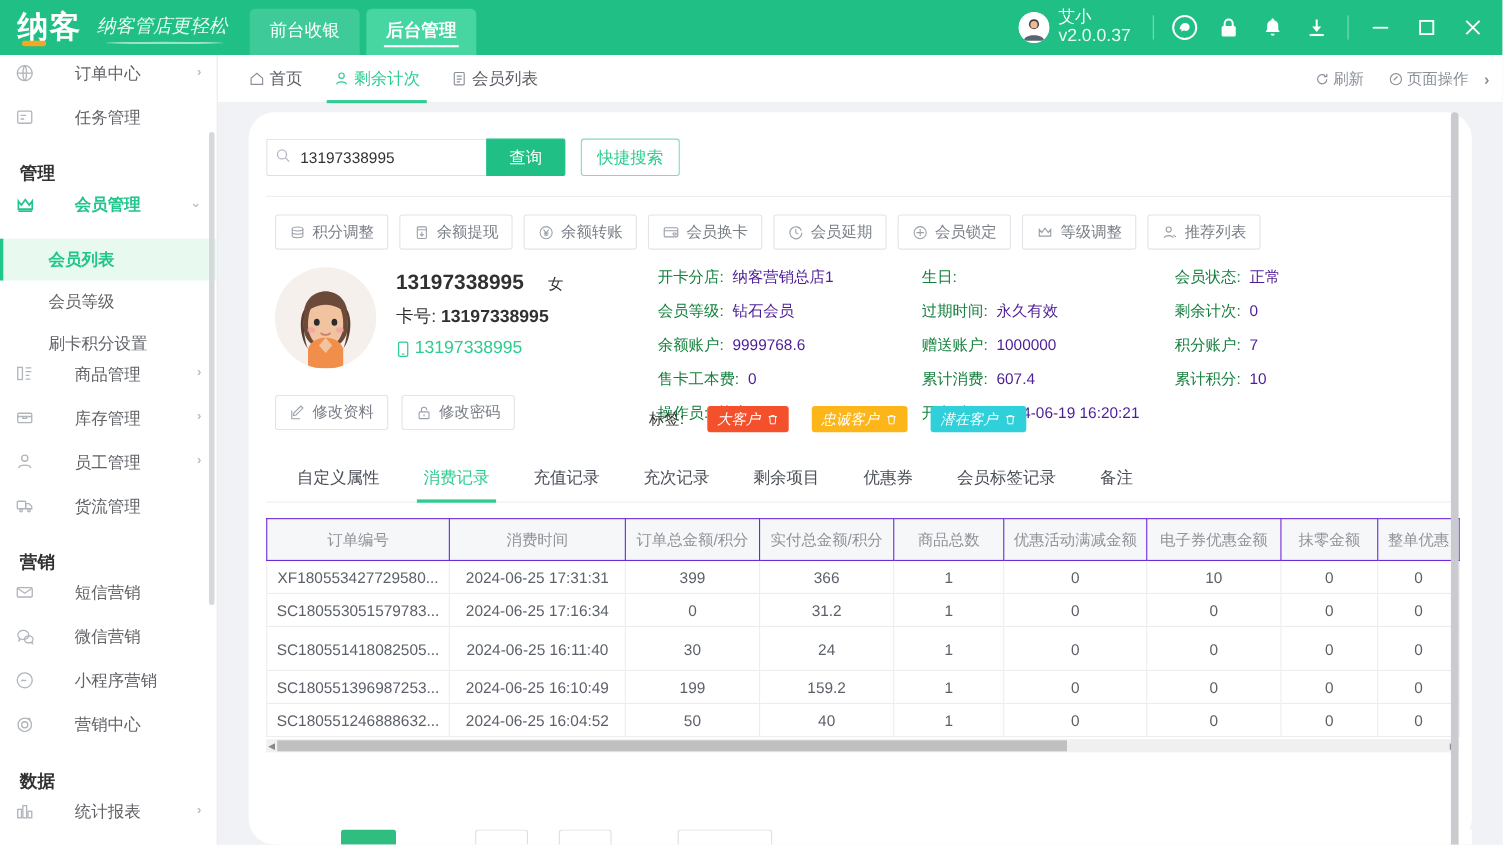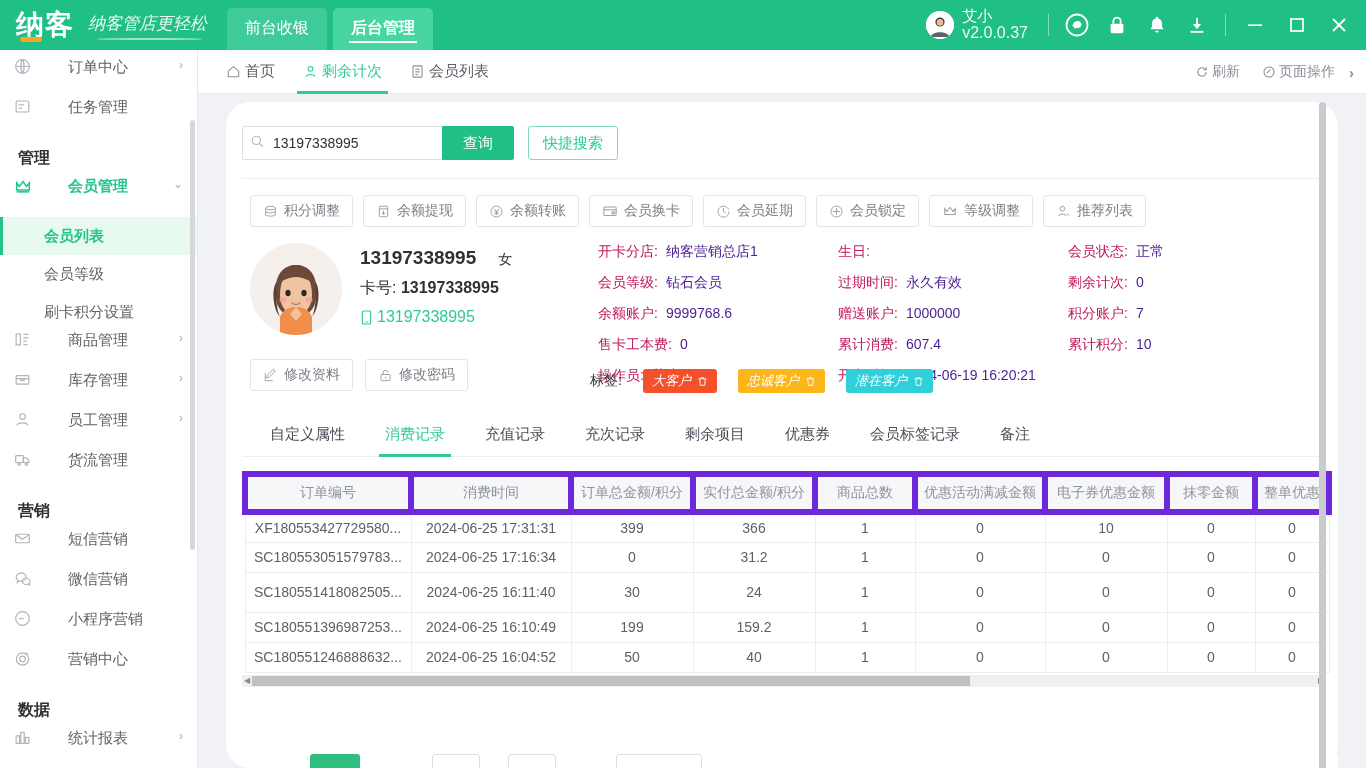--- a/index.html
+++ b/index.html
@@ -261,21 +261,21 @@
   .pf-card b { font-weight: bold; }
   .pf-mobile { font-size: 16px; color: #2ecc8f; margin-top: 9px; display: flex; align-items: center; gap: 4px; }
   .pf-btns { display: flex; gap: 12px; margin-top: 24px; }
 
   .pf-cols { display: flex; flex: 1; padding-left: 8px; }
   .pf-col { display: flex; flex-direction: column; gap: 13px; }
   .pf-col.c1 { width: 240px; }
   .pf-col.c2 { width: 230px; }
   .pf-col.c3 { width: 190px; }
   .fld { font-size: 14px; color: #303133; display: flex; }
-  .fld .k { color: #be185d; }
+  .fld .k { color: #15803d; }
   .fld .v { margin-left: 8px; color: #4c1d95; }
   .tags-row { display: flex; align-items: center; gap: 21px; margin-top: 14px; padding-left: 8px; }
   .tags-lbl { font-size: 14px; color: #333; }
   .tag {
     display: inline-flex; align-items: center; gap: 6px;
     color: #fff; font-size: 13px; padding: 3px 9px;
     border-radius: 3px; cursor: pointer; font-style: italic;
   }
 
   
@@ -294,21 +294,21 @@
     content: ""; position: absolute; left: 14px; right: 14px; bottom: -1px;
     height: 3px; background: #2ecc8f;
   }
 
   
   .tablewrap { margin-top: 14px; position: relative; }
   table { border-collapse: collapse; width: 1084px; table-layout: fixed; }
   thead th {
     background: #f6f7f9; color: #909399; font-weight: normal;
     font-size: 14px; height: 38px;
-    border: 6px solid #6d28d9;
+    border: 1px solid #6d28d9;
     text-align: center;
   }
   tbody td {
     font-size: 14px; color: #5c6169;
     border: 1px solid #ecedef;
     text-align: center;
     padding: 0 4px;
     overflow: hidden; text-overflow: ellipsis; white-space: nowrap;
   }
   tbody tr { height: 30px; }

